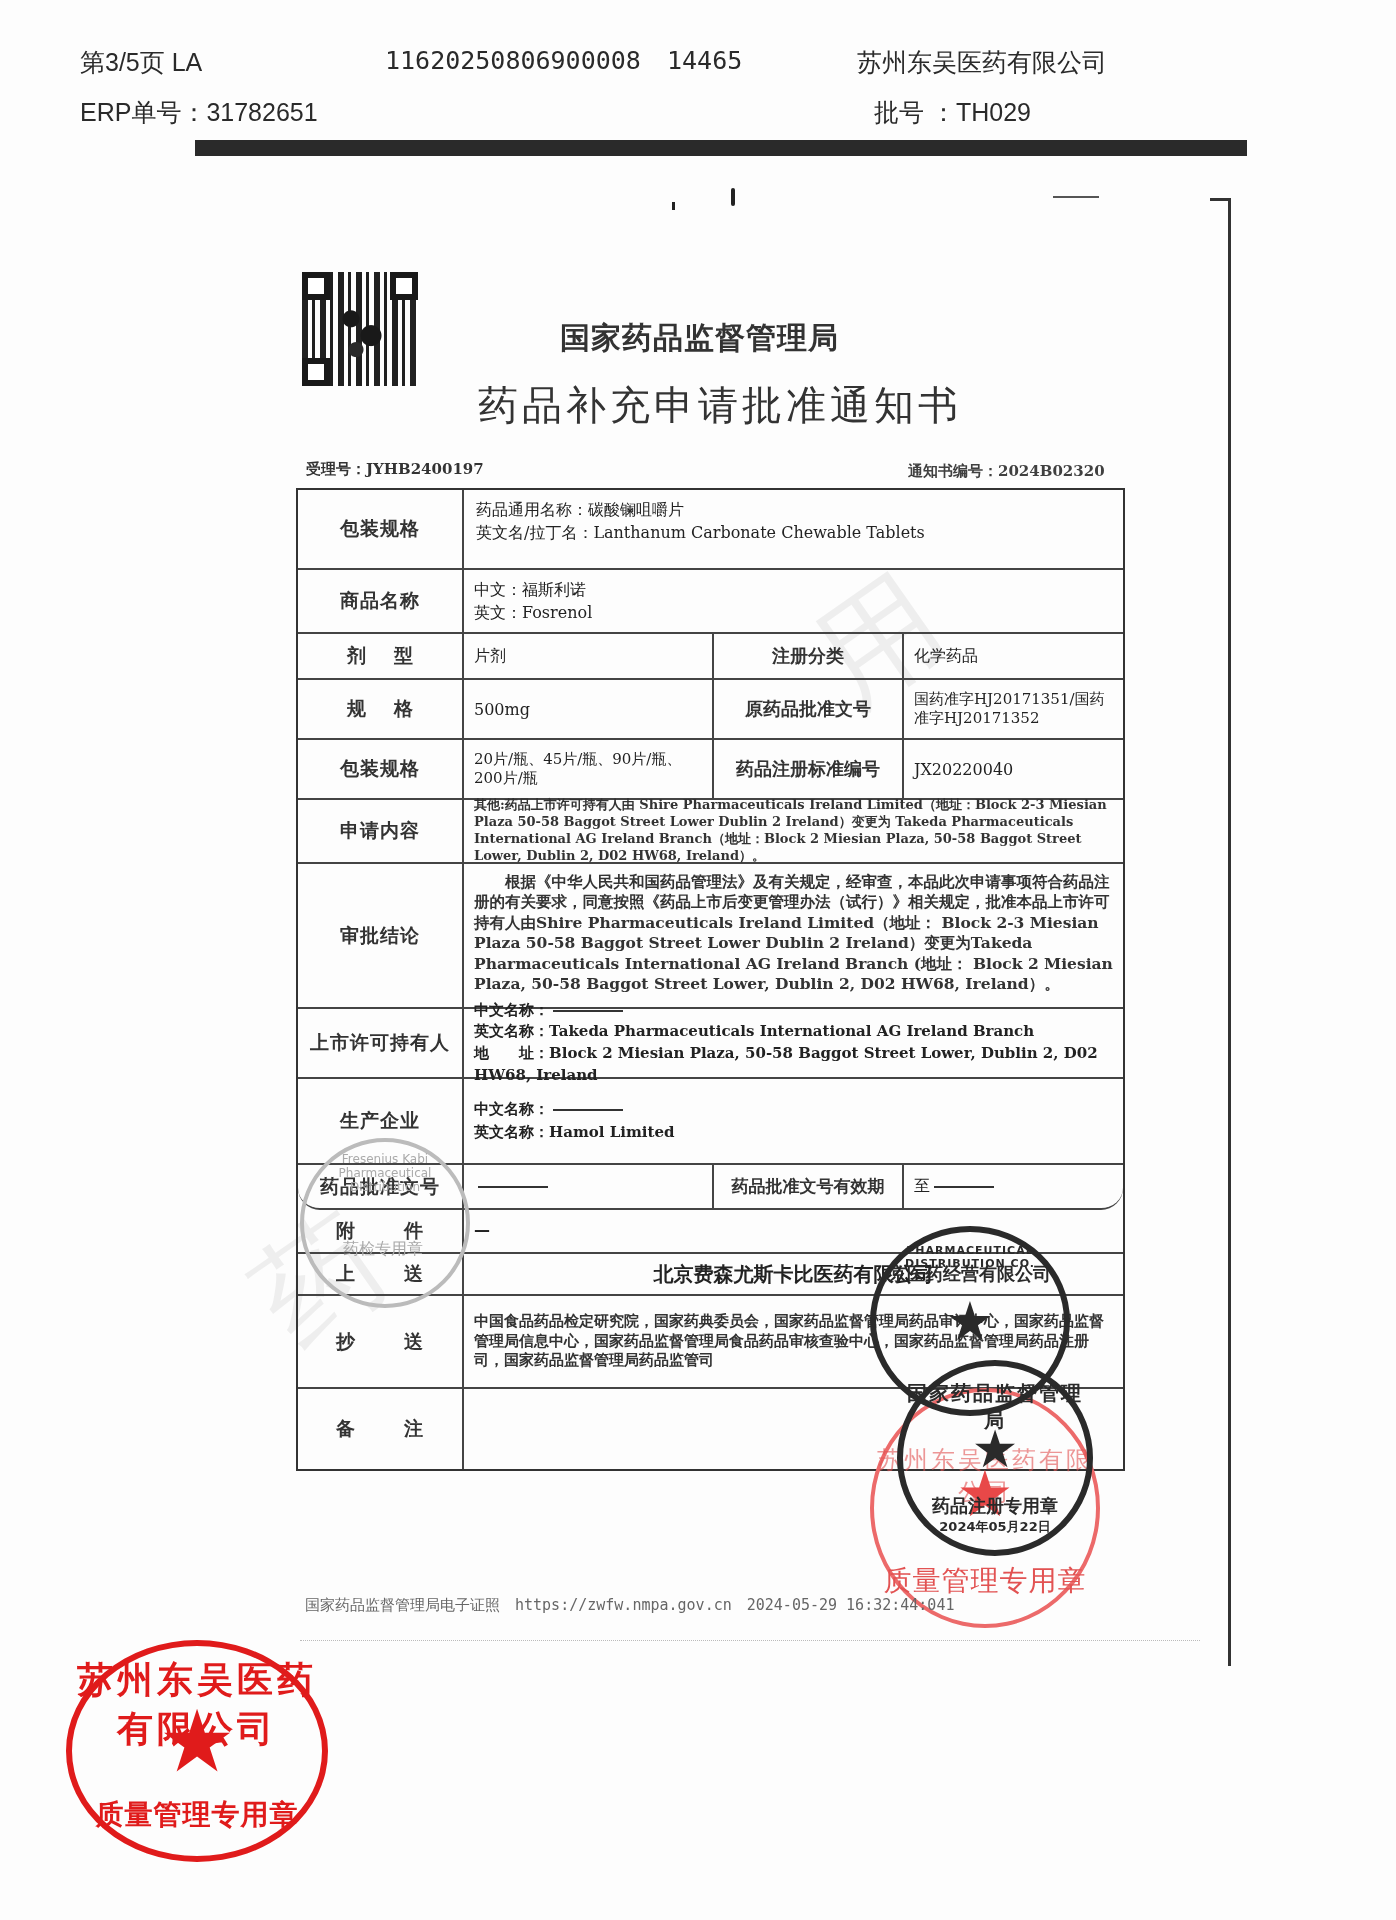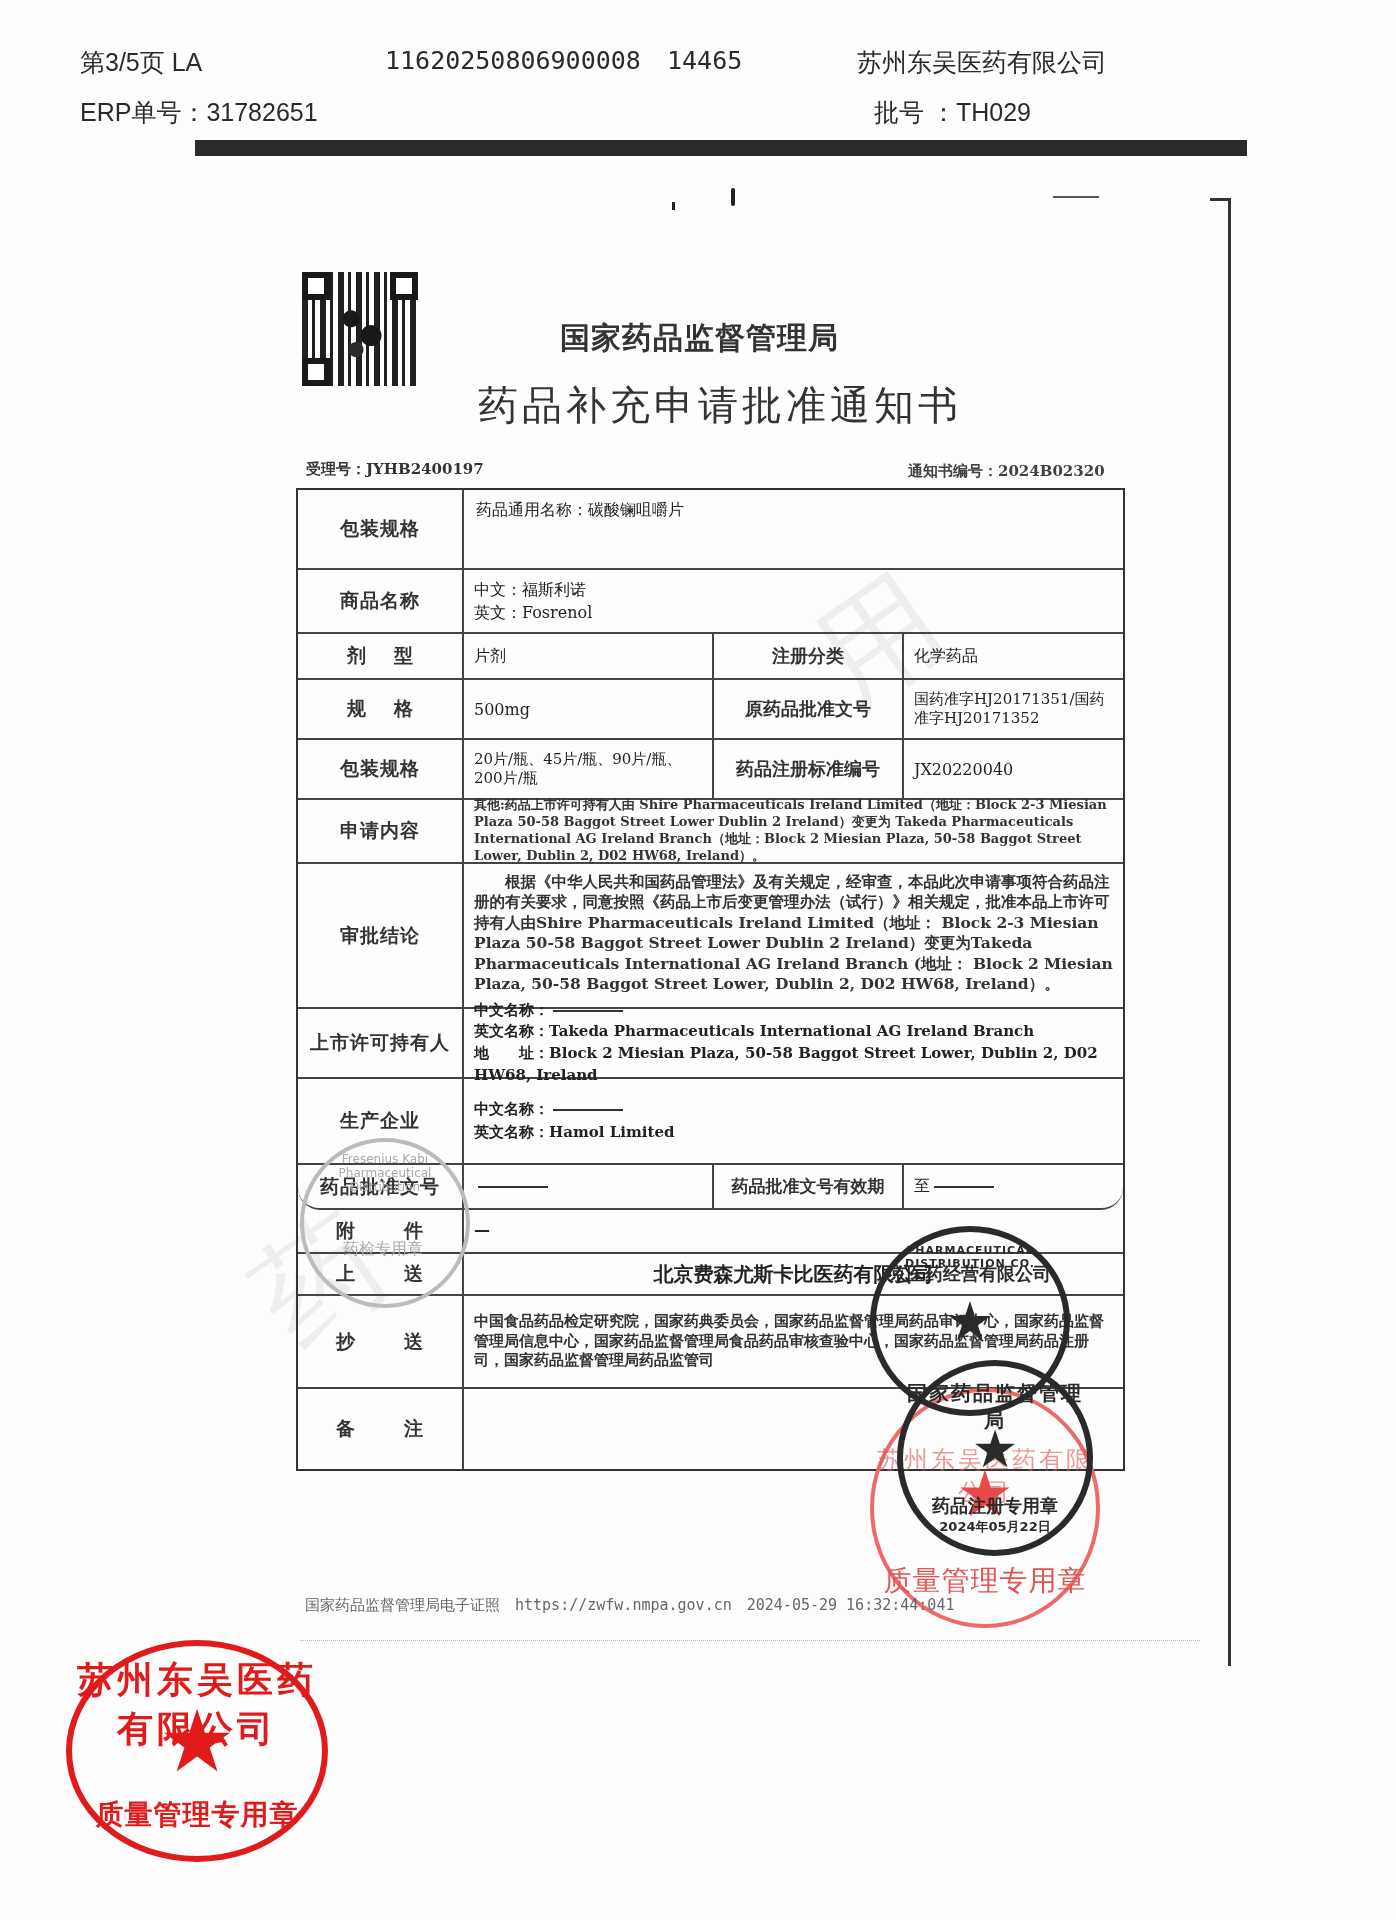--- a/index.html
+++ b/index.html
@@ -107,20 +107,21 @@
 <div class="doc-title">药品补充申请批准通知书</div>
 <div class="meta-left">受理号：JYHB2400197</div>
 <div class="meta-right">通知书编号：2024B02320</div>
 
 <div class="tbl">
 
   <div class="row" style="height:80px;">
     <div class="lbl">包装规格</div>
     <div class="val" style="justify-content:flex-start; padding-top:8px;padding-left:12px;">
       <span>药品通用名称：碳酸镧咀嚼片</span>
+      <span>英文名/拉丁名：Lanthanum Carbonate Chewable Tablets</span>
     </div>
   </div>
 
   <div class="row" style="height:64px;">
     <div class="lbl">商品名称</div>
     <div class="val">
       <span>中文：福斯利诺</span>
       <span>英文：Fosrenol</span>
     </div>
   </div>

